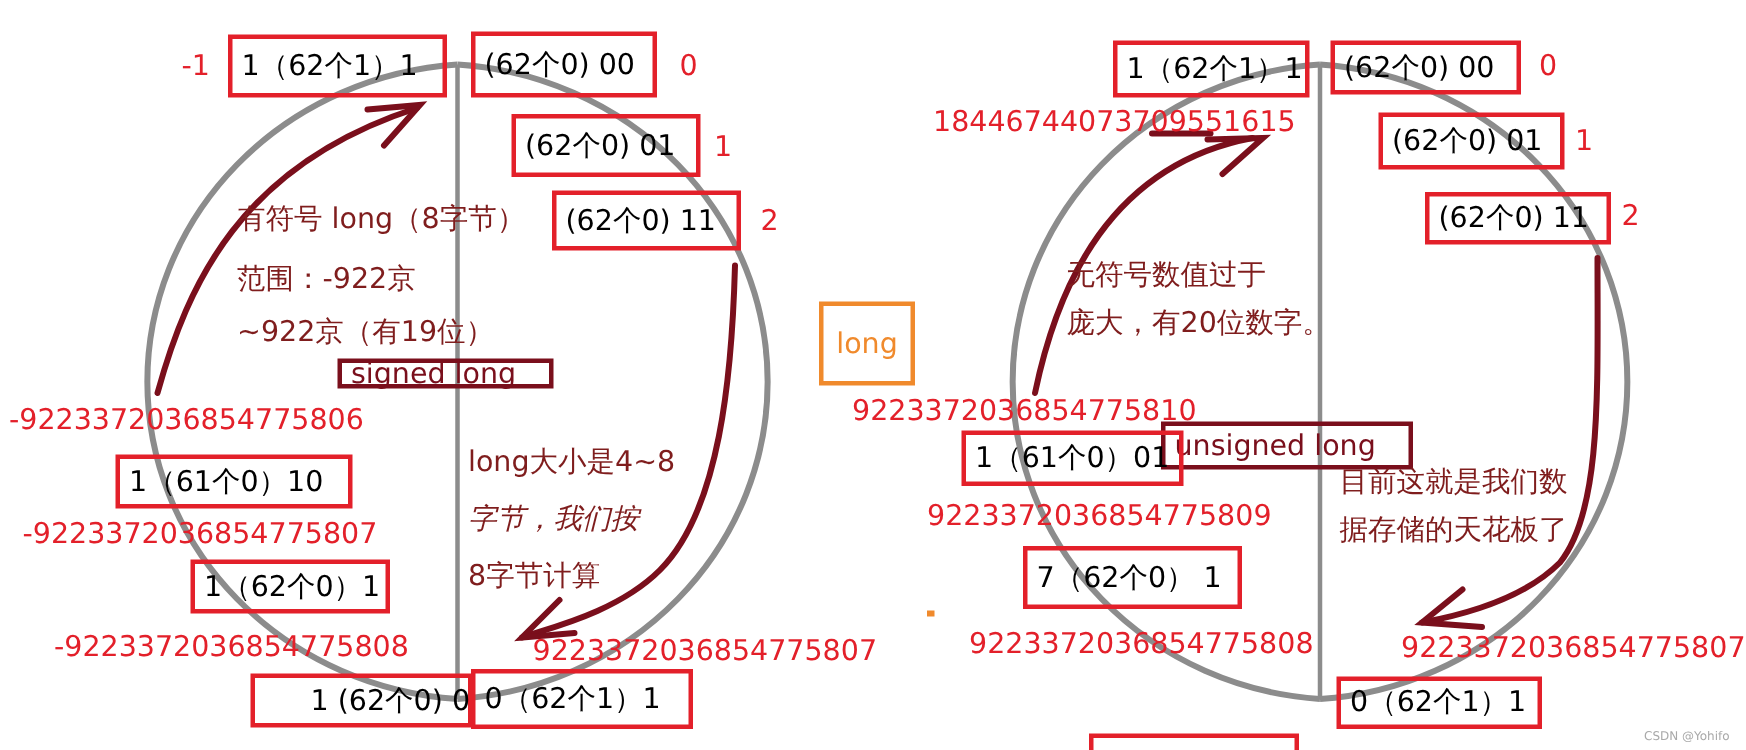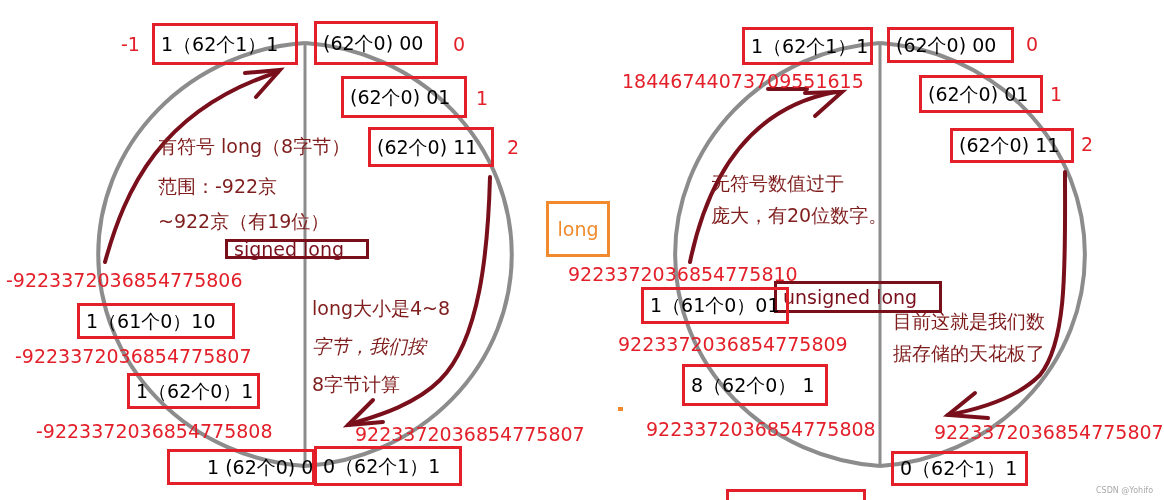--- a/index.html
+++ b/index.html
@@ -111,21 +111,21 @@
 
 <div class="abs note" style="left:711px; top:167px;">无符号数值过于</div>
 <div class="abs note" style="left:711px; top:199px;">庞大，有20位数字。</div>
 
 <div class="dbox" style="left:774px; top:237px; width:168px; height:32px;margin-top:44px;">unsigned   long</div>
 
 <div class="abs num" style="left:568px; top:263px;">9223372036854775810</div>
 <div class="box" style="left:641px; top:287px; width:148px; height:37px;">1（61个0）01</div>
 
 <div class="abs num" style="left:618px; top:333px;">9223372036854775809</div>
-<div class="box" style="left:682px; top:364px; width:146px; height:42px;">8（62个0）  1</div>
+<div class="box" style="left:682px; top:364px; width:146px; height:42px;">7（62个0）  1</div>
 
 <div class="abs num" style="left:646px; top:418px;">9223372036854775808</div>
 <div class="box" style="left:726px; top:449px; width:140px; height:42px;margin-top:40px;">1（62个0）  0</div>
 
 <div class="abs note" style="left:893px; top:305px;">目前这就是我们数</div>
 <div class="abs note" style="left:893px; top:337px;">据存储的天花板了</div>
 
 <div class="abs num" style="left:934px; top:421px;">9223372036854775807</div>
 <div class="box" style="left:891px; top:451px; width:137px; height:35px;">0（62个1）1</div>
 

